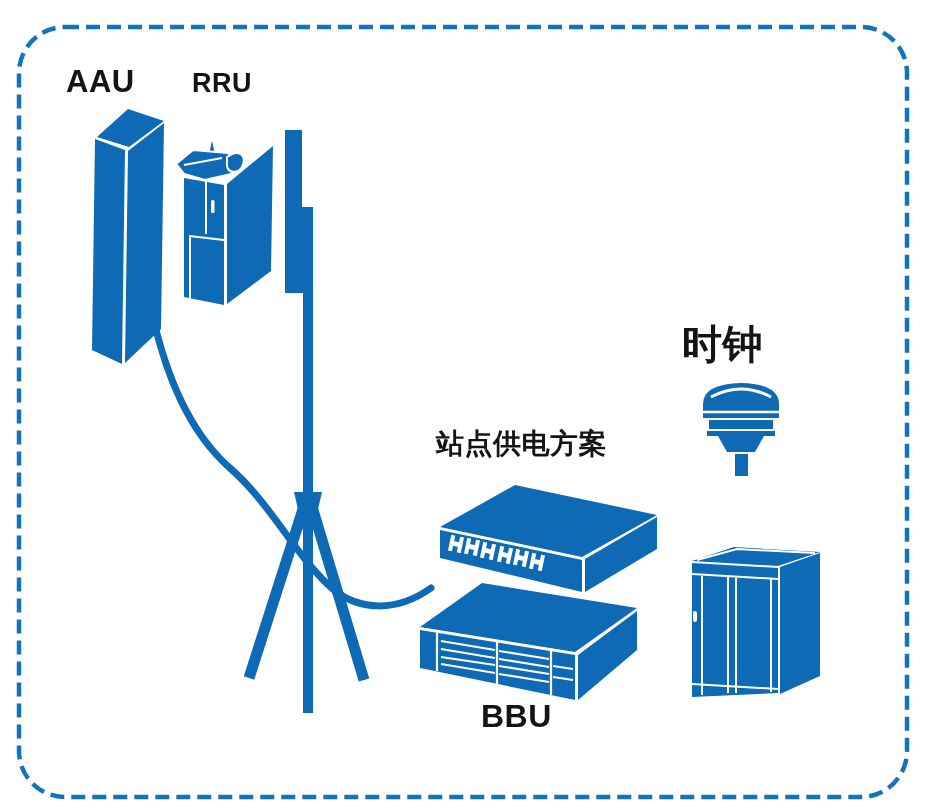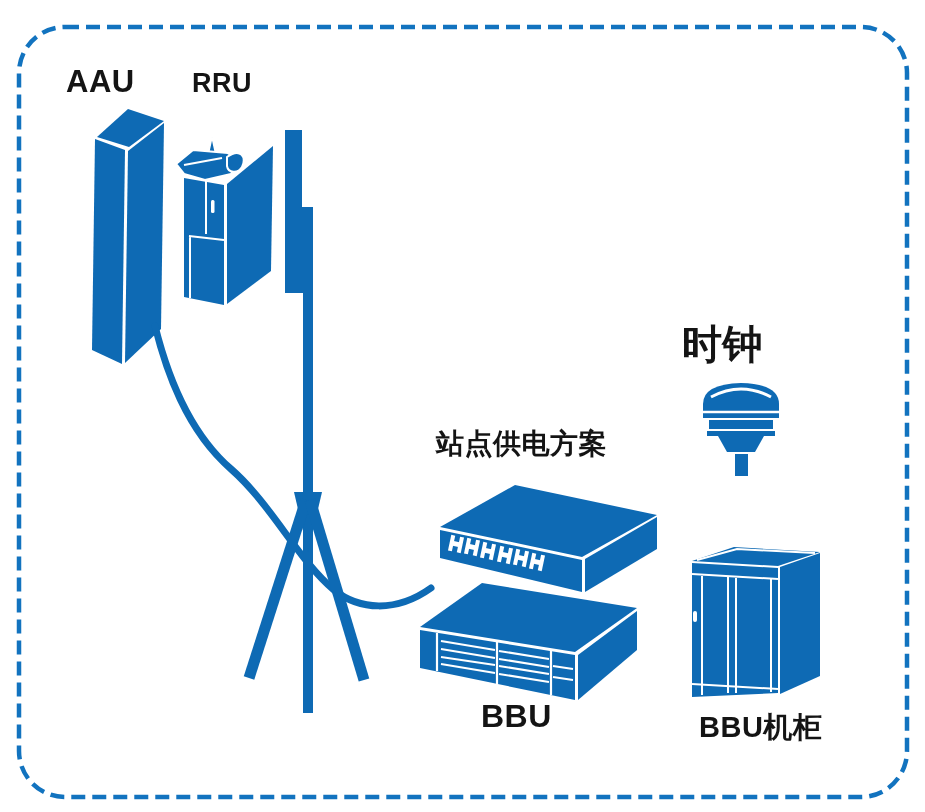--- a/index.html
+++ b/index.html
@@ -123,14 +123,13 @@
       </g>
       <rect x="693" y="611" width="4" height="11" rx="2" fill="#fff"></rect>
     </g>
   </svg>
 
   <div class="lbl lbl-aau">AAU</div>
   <div class="lbl lbl-rru">RRU</div>
   <div class="lbl lbl-clock">时钟</div>
   <div class="lbl lbl-power">站点供电方案</div>
   <div class="lbl lbl-bbu">BBU</div>
-  <div class="lbl lbl-cab">BBU机柜</div>
 </div>
 
 </body></html>

